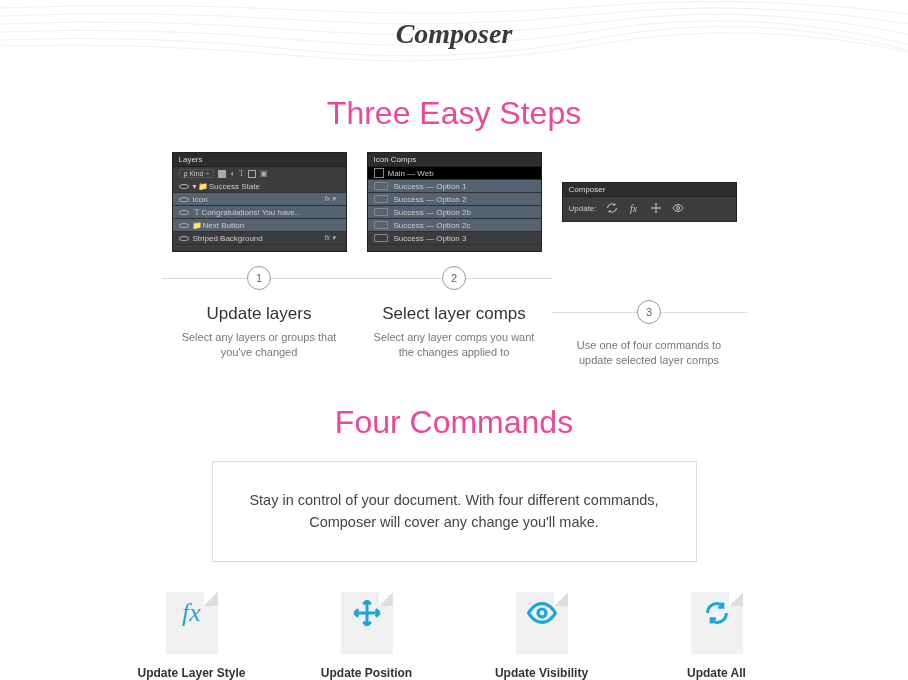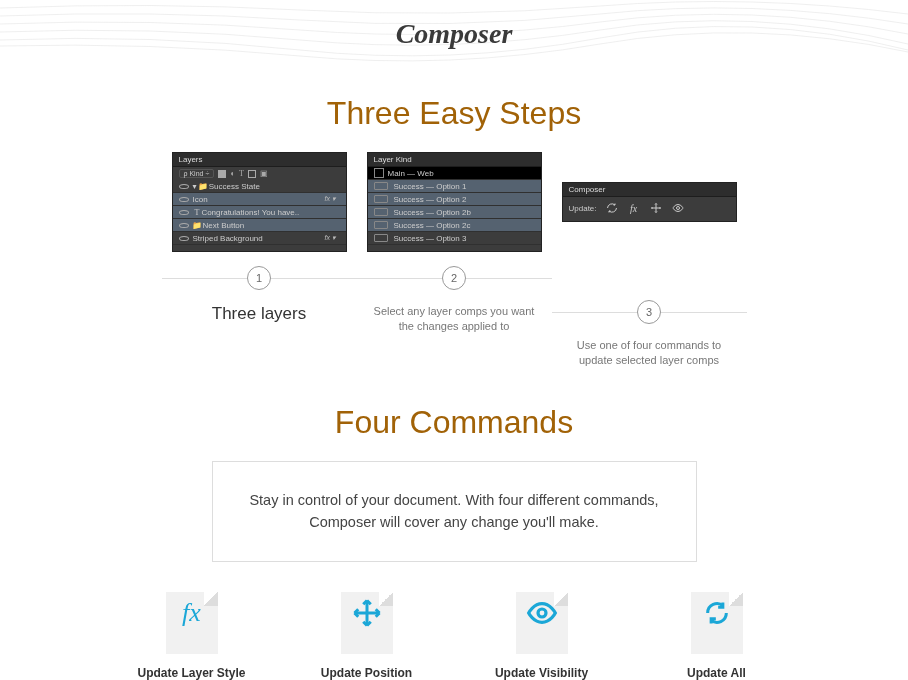--- a/index.html
+++ b/index.html
@@ -25,21 +25,21 @@
     font-size: 28px;
     text-align: center;
     padding: 18px 0 10px;
     position: relative;
     z-index: 1;
   }
   h2.section {
     text-align: center;
     font-weight: 300;
     font-size: 32px;
-    color: #a16207;
+    color: #ec4899;
     margin: 35px 14px 20px;
   }
   .steps {
     display: flex;
     justify-content: center;
     gap: 20px;
     padding: 0 28px;
   }
   .step {
     width: 175px;
@@ -204,26 +204,27 @@
       <div class="row sel"><span class="eye"></span>📁 <span class="t">Next Button</span></div>
       <div class="row">
           <span class="eye"></span>
           <span class="t">Striped Background</span>
           <span class="fx">fx ▾</span>
         </div>
     </div>
     <div class="step-line">
         <div class="step-num">1</div>
       </div>
-    <h3>Three layers</h3>
+    <h3>Update layers</h3>
+    <p>Select any layers or groups that you've changed</p>
   </div>
 
   <div class="step">
     <div class="panel">
-      <div class="titlebar">Layer Kind</div>
+      <div class="titlebar">Icon Comps</div>
       <div class="row" style="background:#000000">
           <span style="width:10px;height:10px;border:1px solid #888;margin-right:4px"></span>
           <span>Main — Web</span>
         </div>
       <div class="row sel">
           <span style="width:14px;height:8px;border:1px solid #888;margin-right:6px;border-radius:1px"></span>
           <span>Success — Option 1</span>
         </div>
       <div class="row sel">
           <span style="width:14px;height:8px;border:1px solid #888;margin-right:6px;border-radius:1px"></span>
@@ -238,20 +239,21 @@
           <span>Success — Option 2c</span>
         </div>
       <div class="row">
           <span style="width:14px;height:8px;border:1px solid #888;margin-right:6px;border-radius:1px"></span>
           <span>Success — Option 3</span>
         </div>
     </div>
     <div class="step-line">
         <div class="step-num">2</div>
       </div>
+    <h3>Select layer comps</h3>
     <p>Select any layer comps you want the changes applied to</p>
   </div>
 
   <div class="step">
     <div class="panel short">
       <div class="titlebar">Composer</div>
       <div class="composer-tools">
         <span class="lbl">Update:</span>
         <span class="ico">
             <svg width="12" height="12" viewBox="0 0 24 24" stroke="#ccc" fill="none" stroke-width="2">

